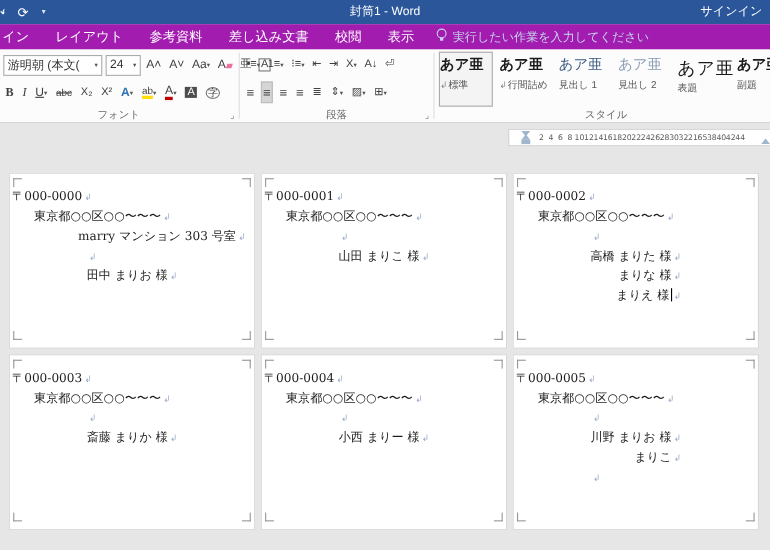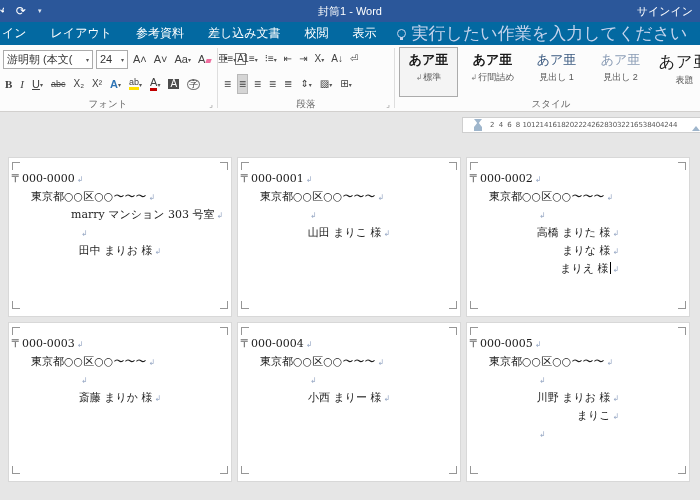--- a/index.html
+++ b/index.html
@@ -7,24 +7,24 @@
        font-family:"Liberation Sans","DejaVu Sans",sans-serif;}
   
   .titlebar{position:absolute;top:0;left:0;width:700px;height:22px;background:#2b579a;color:#fff}
   .qat{position:absolute;left:0;top:0;height:22px;display:flex;align-items:center;gap:12px;padding-left:2px}
   .qat .partial{width:4px;overflow:hidden;display:inline-block;margin-left:-2px;font-size:12px}
   .qat .repeat{font-size:12px;line-height:1}
   .qat .qdd{font-size:7px;opacity:.85}
   .wtitle{position:absolute;left:0;right:0;top:0;height:22px;line-height:22px;text-align:center;font-size:11px}
   .signin{position:absolute;right:7px;top:0;height:22px;line-height:22px;font-size:11px;cursor:pointer}
   
-  .tabrow{position:absolute;top:22px;left:0;width:700px;height:23px;background:#0369a1;display:flex;align-items:center}
+  .tabrow{position:absolute;top:22px;left:0;width:700px;height:23px;background:#a21caf;display:flex;align-items:center}
   .tabs{display:flex;gap:24px;align-items:center;font-size:12px;color:#fff;padding-left:2px}
   .tab{cursor:pointer;white-space:nowrap}
-  .tellme{display:flex;align-items:center;gap:6px;color:#c5d3ec;font-size:17px;margin-left:20px;cursor:text}
+  .tellme{display:flex;align-items:flex-start;gap:6px;color:#c5d3ec;font-size:11px;margin-left:20px;cursor:text}
   .bulb{width:7px;height:7px;border:1px solid #c5d3ec;border-radius:50%;position:relative;display:inline-block}
   .bulb::after{content:"";position:absolute;left:2px;top:7px;width:3px;height:3px;background:#c5d3ec}
   
   .ribbon{position:absolute;top:45px;left:0;width:700px;height:67px;background:#fcfcfc;border-bottom:1px solid #d2d0ce;box-sizing:border-box}
   .group{position:absolute;top:0;height:66px}
   .g-font{left:0;width:216px}
   .g-para{left:219px;width:174px}
   .g-styles{left:396px;width:310px}
   .gsep{position:absolute;top:3px;width:1px;height:60px;background:#dedede}
   .g-label{position:absolute;bottom:0;left:0;right:0;text-align:center;font-size:9.5px;color:#686868}
@@ -50,21 +50,21 @@
   [data-name="char-shading-button"] .g{background:#4d4d4d;color:#fff;padding:0 2px;font-size:10px}
   [data-name="char-border-button"] .g{border:1px solid #777;padding:0 1px;font-size:10px}
   [data-name="enclose-char-button"] .g{border:1px solid #777;border-radius:50%;padding:0 1px;font-size:9px}
   [data-name="clear-formatting-button"] .g::after{content:"";display:inline-block;width:5px;height:4px;background:#ef6fa0;transform:skewX(-20deg);margin-left:1px}
   [data-name="phonetic-guide-button"] .g{font-size:10px}
   .g-para .btn{font-size:10px}
   [data-name="align-left-button"] .g,[data-name="align-center-button"] .g,
   [data-name="align-right-button"] .g,[data-name="justify-button"] .g{font-size:12px}
   
   .style-gallery{position:absolute;top:2px;left:3px;display:flex;gap:5px;height:50px}
-  .style-box{width:59px;padding-top:4px;text-align:center;cursor:pointer;border:1px solid transparent;box-sizing:border-box}
+  .style-box{width:49px;padding-top:4px;text-align:left;cursor:pointer;border:1px solid transparent;box-sizing:border-box}
   .style-box.sel{border-color:#ababab;background:#f4f4f4}
   .sample{font-size:13px;color:#1a1a1a;font-family:"DejaVu Serif","Liberation Serif",serif;font-weight:bold;line-height:1.2;white-space:nowrap}
   .style-box:nth-child(3) .sample{color:#3b5a80;font-weight:normal}
   .style-box:nth-child(4) .sample{color:#8a9cb5;font-weight:normal}
   .style-box:nth-child(5) .sample{font-size:16px;font-weight:normal;letter-spacing:1px}
   .sname{font-size:9px;color:#555;margin-top:3px;white-space:nowrap}
   .spil{color:#888;font-size:8px;margin-right:1px}
   
   .ruler{position:absolute;left:462px;top:117px;width:240px;height:16px;background:#fff;border:1px solid #cfcfcf;box-sizing:border-box}
   .ruler-numbers{position:absolute;left:25px;top:0;height:14px;display:flex;align-items:center}

